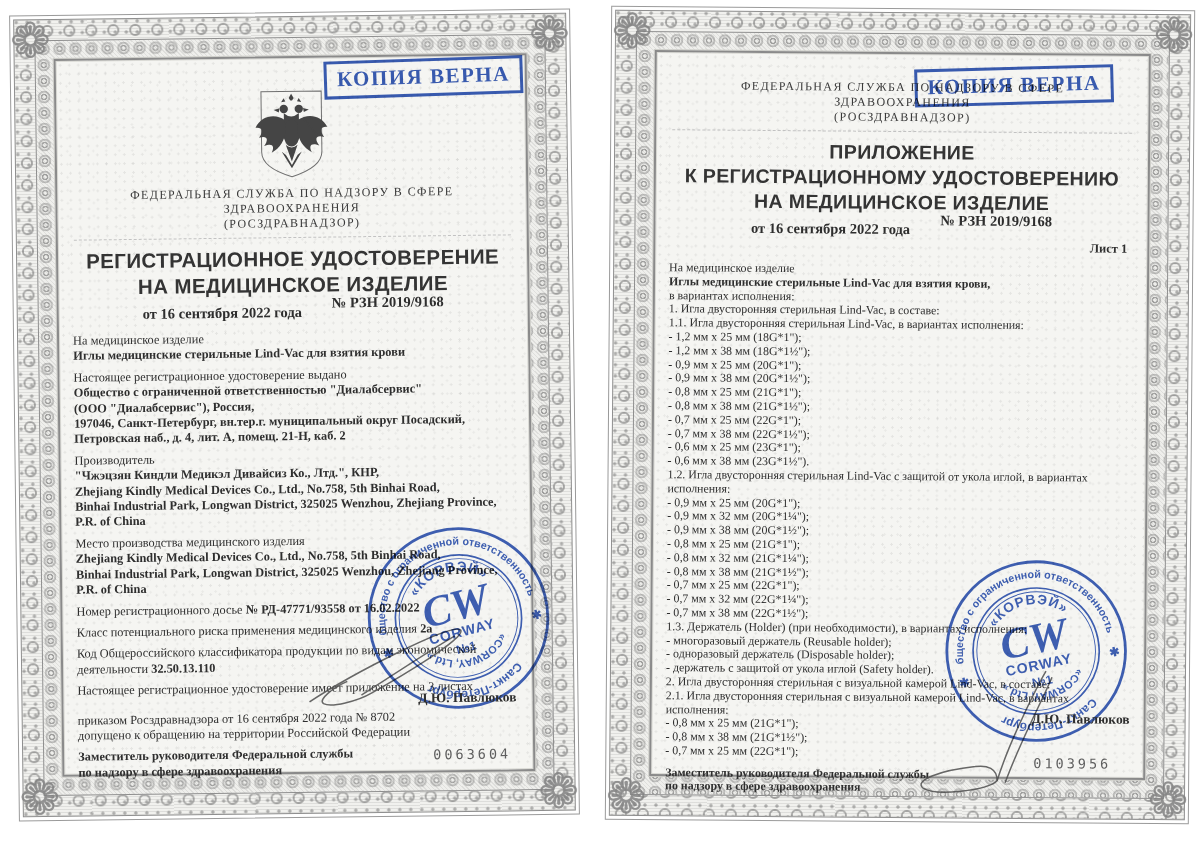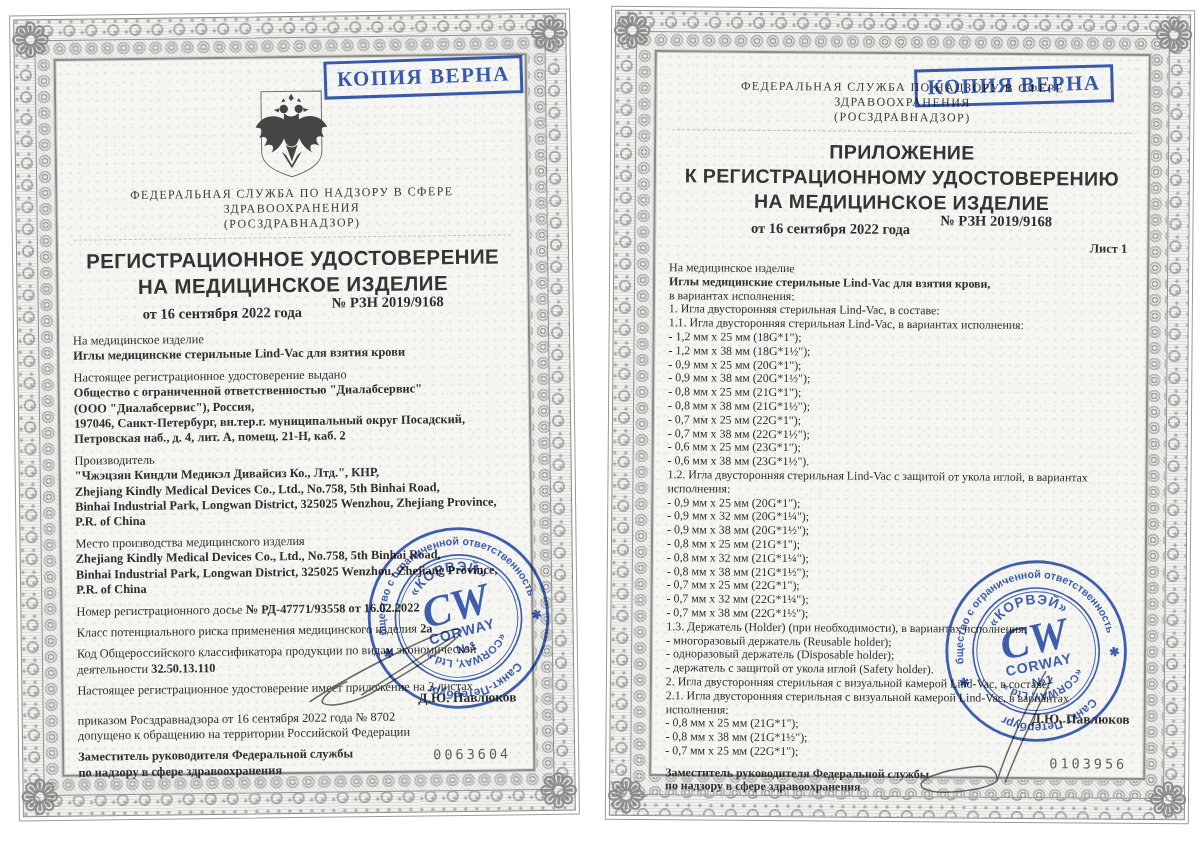--- a/index.html
+++ b/index.html
@@ -87,21 +87,21 @@
   .sig-right{left:246px;top:608px;width:225px;height:135px;}
 
   .order-block{margin-top:14px;}
   .signer-title{font-weight:bold;}
   .signer-name{position:absolute;font-weight:bold;font-size:13.5px;z-index:6;}
   .sn-left{right:16px;bottom:64px;}
   .sn-right{right:14px;bottom:50px;}
   .serial{position:absolute;font-family:"DejaVu Sans Mono", monospace;font-size:13.5px;
           letter-spacing:3px;color:#5e5e5e;z-index:2;}
   .ser-left{right:22px;bottom:8px;}
-  .ser-right{right:16px;bottom:6px;}
+  .ser-right{right:32px;bottom:6px;}
 
   
   .emblem{display:block;margin:18px auto 6px;}
   .emblem .shield{fill:none;stroke:#6f6f6f;stroke-width:1.2;}
   .emblem .eagle{fill:#454545;stroke:none;}
   .emblem .eagle-ln{fill:none;stroke:#454545;stroke-width:1.6;}
 </style>
 </head>
 <body>
 

